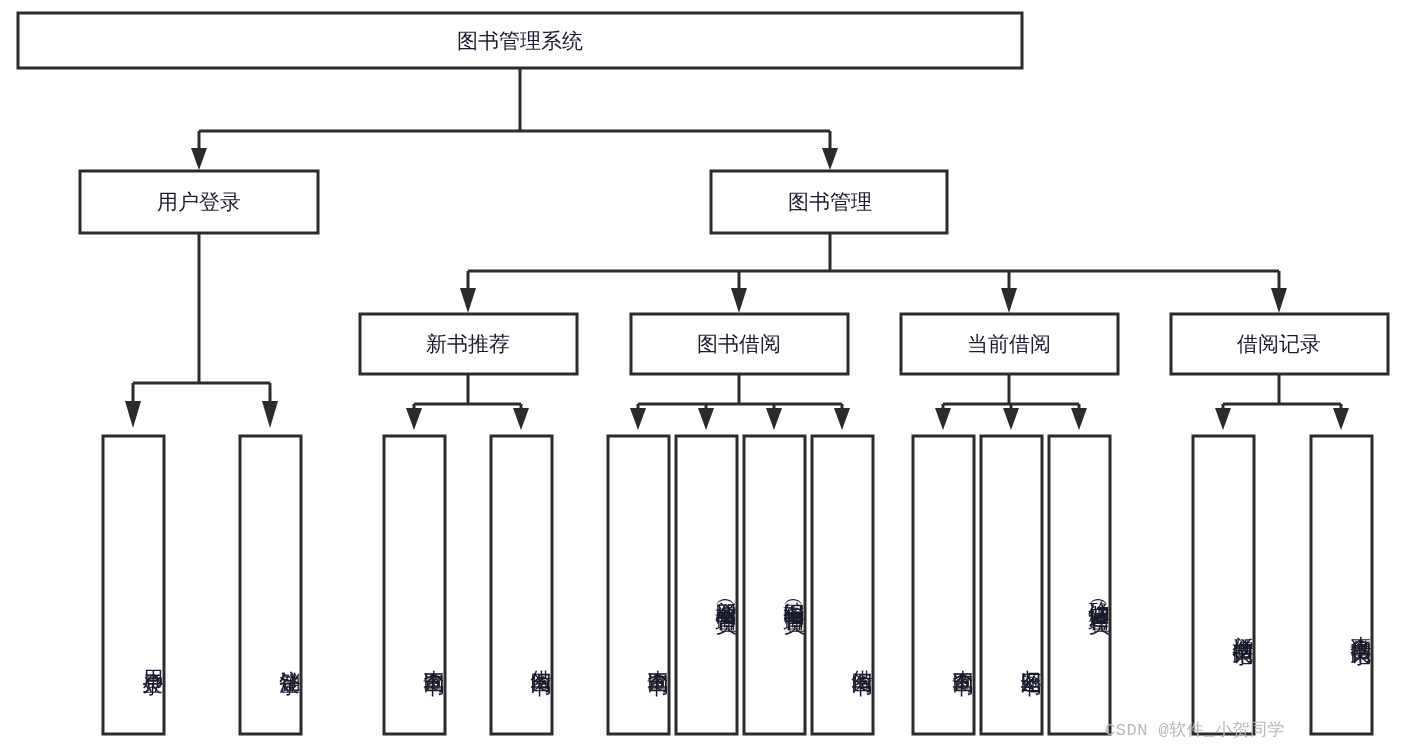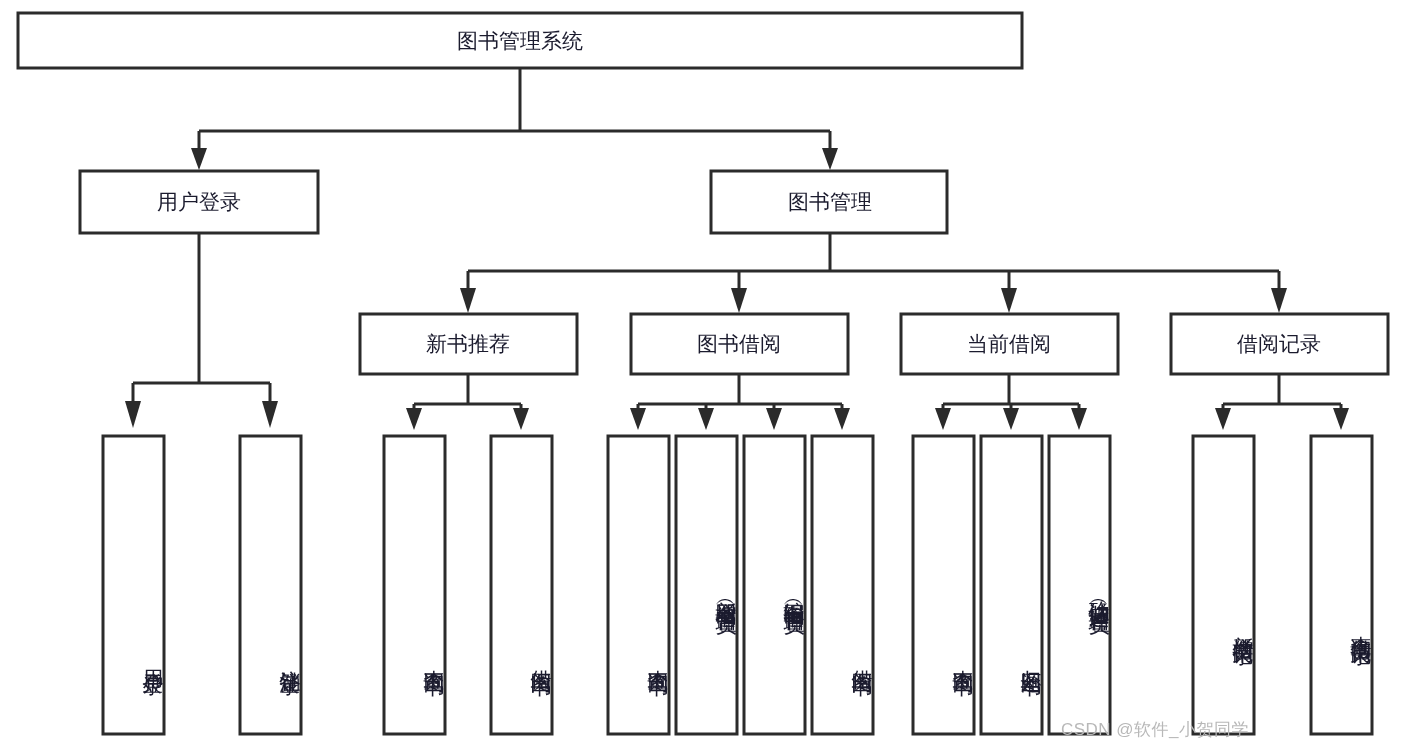--- a/index.html
+++ b/index.html
@@ -11,20 +11,21 @@
     width: 1405px;
     height: 747px;
     font-family: "Liberation Sans", "DejaVu Sans", sans-serif;
     overflow: hidden;
   }
   #diagram-root {
     position: relative;
     width: 1257px;
     height: 747px;
     background: #ffffff;
+    padding-left: 36px;
   }
   svg.diagram {
     position: absolute;
     top: 0;
     left: 0;
     width: 1405px;
     height: 747px;
     display: block;
   }
   .node-rect {
@@ -61,21 +62,21 @@
     display: flex;
     align-items: flex-start;
     justify-content: center;
     pointer-events: none;
   }
   .watermark {
     position: absolute;
     right: 8px;
     bottom: 6px;
     color: #b8b8b8;
-    font-family: Liberation Sans, sans-serif;
+    font-family: Liberation Mono, monospace;
     font-size: 17px;
     letter-spacing: 0.5px;
     white-space: nowrap;
   }
 </style>
 </head>
 <body>
 
 <div id="diagram-root">
 

